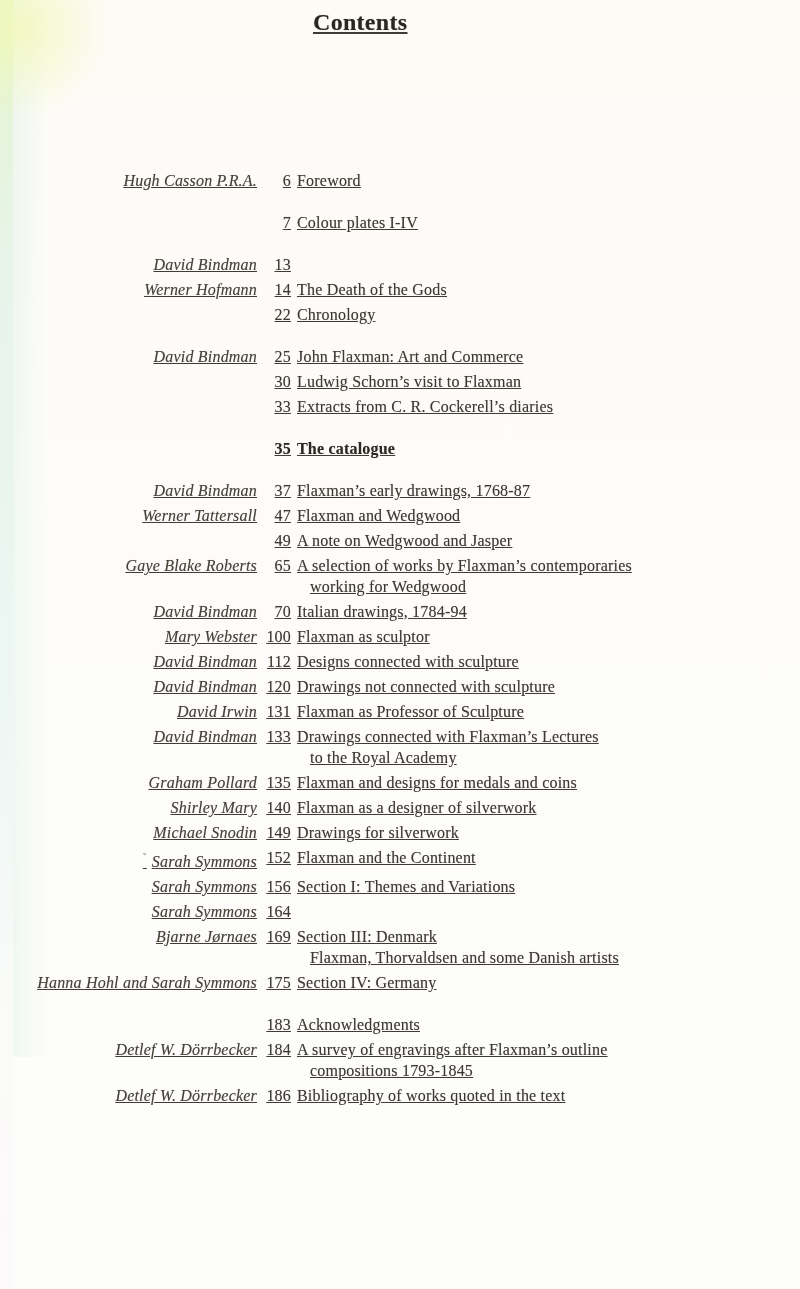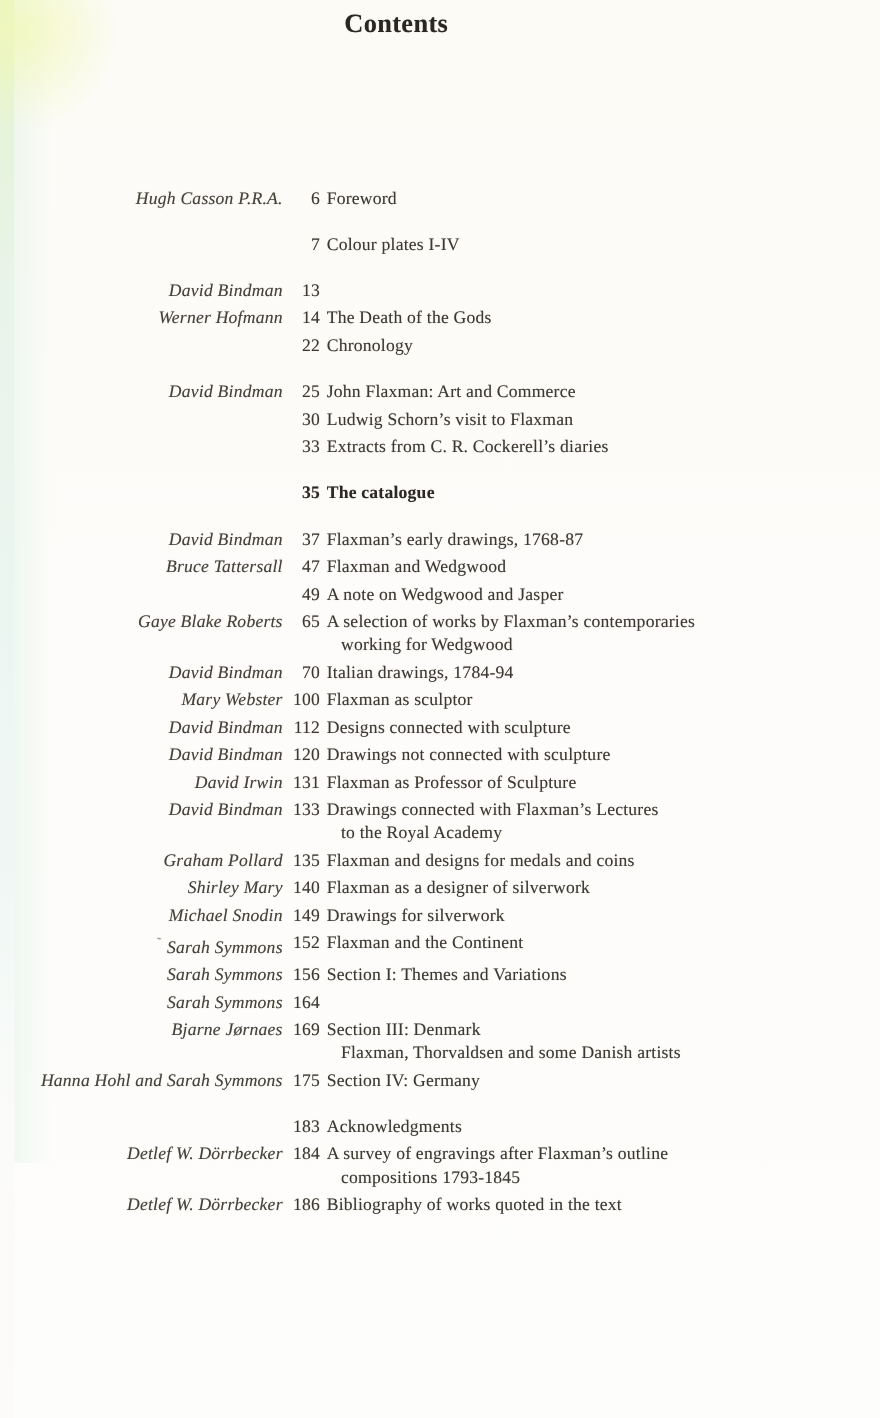--- a/index.html
+++ b/index.html
@@ -8,20 +8,21 @@
     background: #ffffff;
   }
   .page {
     position: relative;
     width: 800px;
     height: 1289px;
     background: linear-gradient(180deg, #fcfbf6 0%, #fdfcfa 40%, #fdfdfb 100%);
     overflow: hidden;
     font-family: "Liberation Serif", "DejaVu Serif", serif;
     color: #403c35;
+    text-decoration: underline;
   }
   
   .tint-strip {
     position: absolute;
     left: 0; top: 0;
     width: 13px; height: 100%;
     background: linear-gradient(180deg,
       rgba(221,242,177,0.75) 0%,
       rgba(213,239,196,0.60) 7%,
       rgba(212,237,221,0.50) 22%,
@@ -188,21 +189,21 @@
   <div class="row gap">
     <span class="author"><span class="author-text">David Bindman</span></span>
     <span class="pagenum">37</span>
     <span class="title">
       <span class="title-line1">Flaxman’s early drawings, 1768-87</span>
       
     </span>
   </div>
 
   <div class="row">
-    <span class="author"><span class="author-text">Bruce Tattersall</span></span>
+    <span class="author"><span class="author-text">Werner Tattersall</span></span>
     <span class="pagenum">47</span>
     <span class="title">
       <span class="title-line1">Flaxman and Wedgwood</span>
       
     </span>
   </div>
 
   <div class="row">
     <span class="author"><span class="author-text"></span></span>
     <span class="pagenum">49</span>

